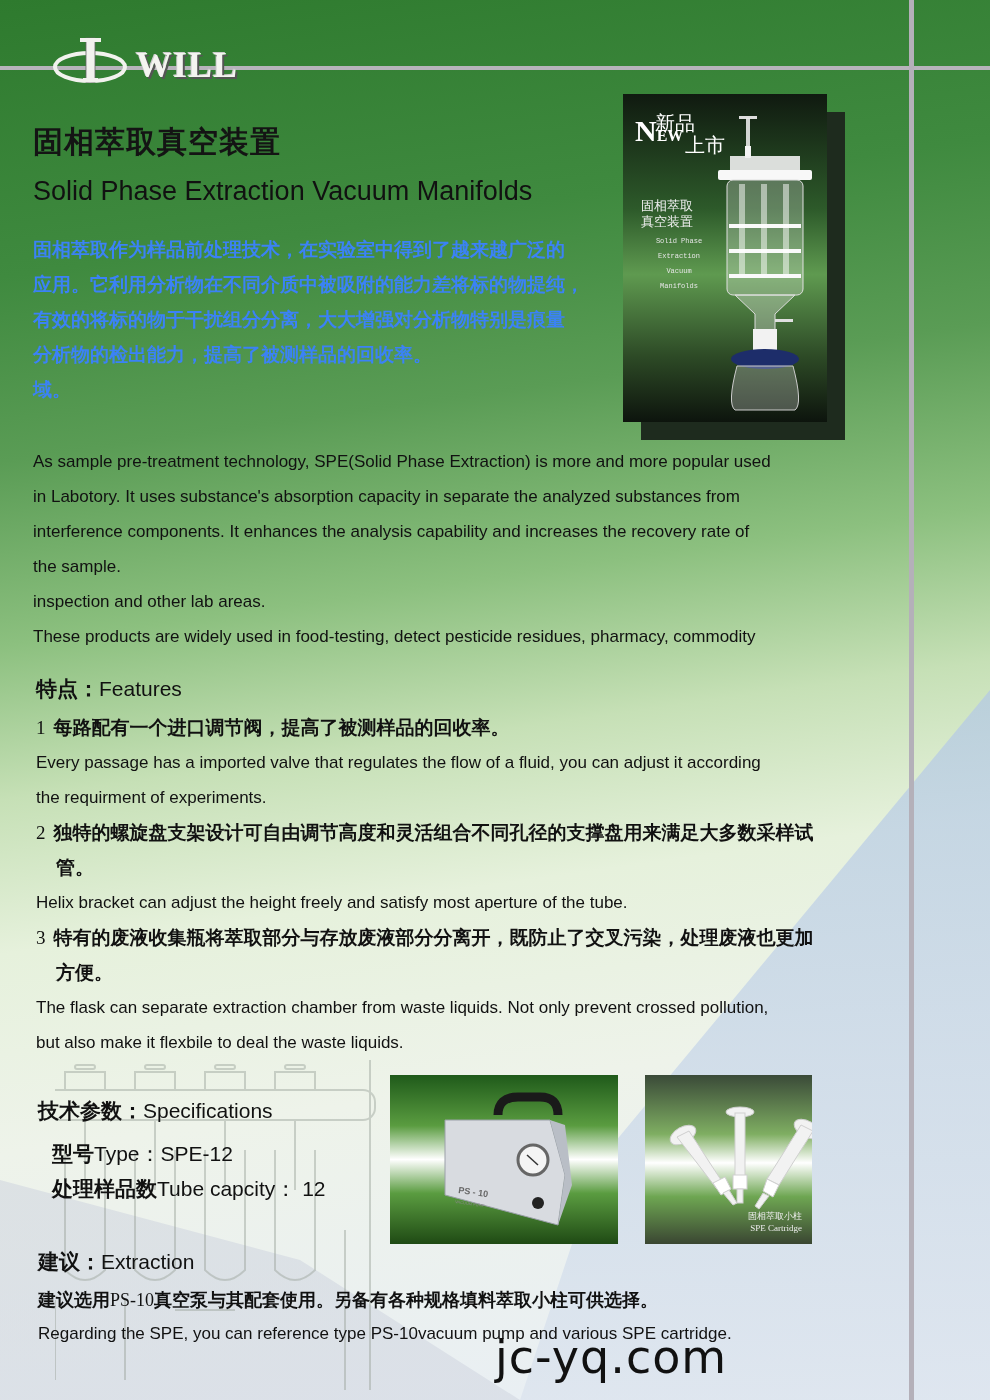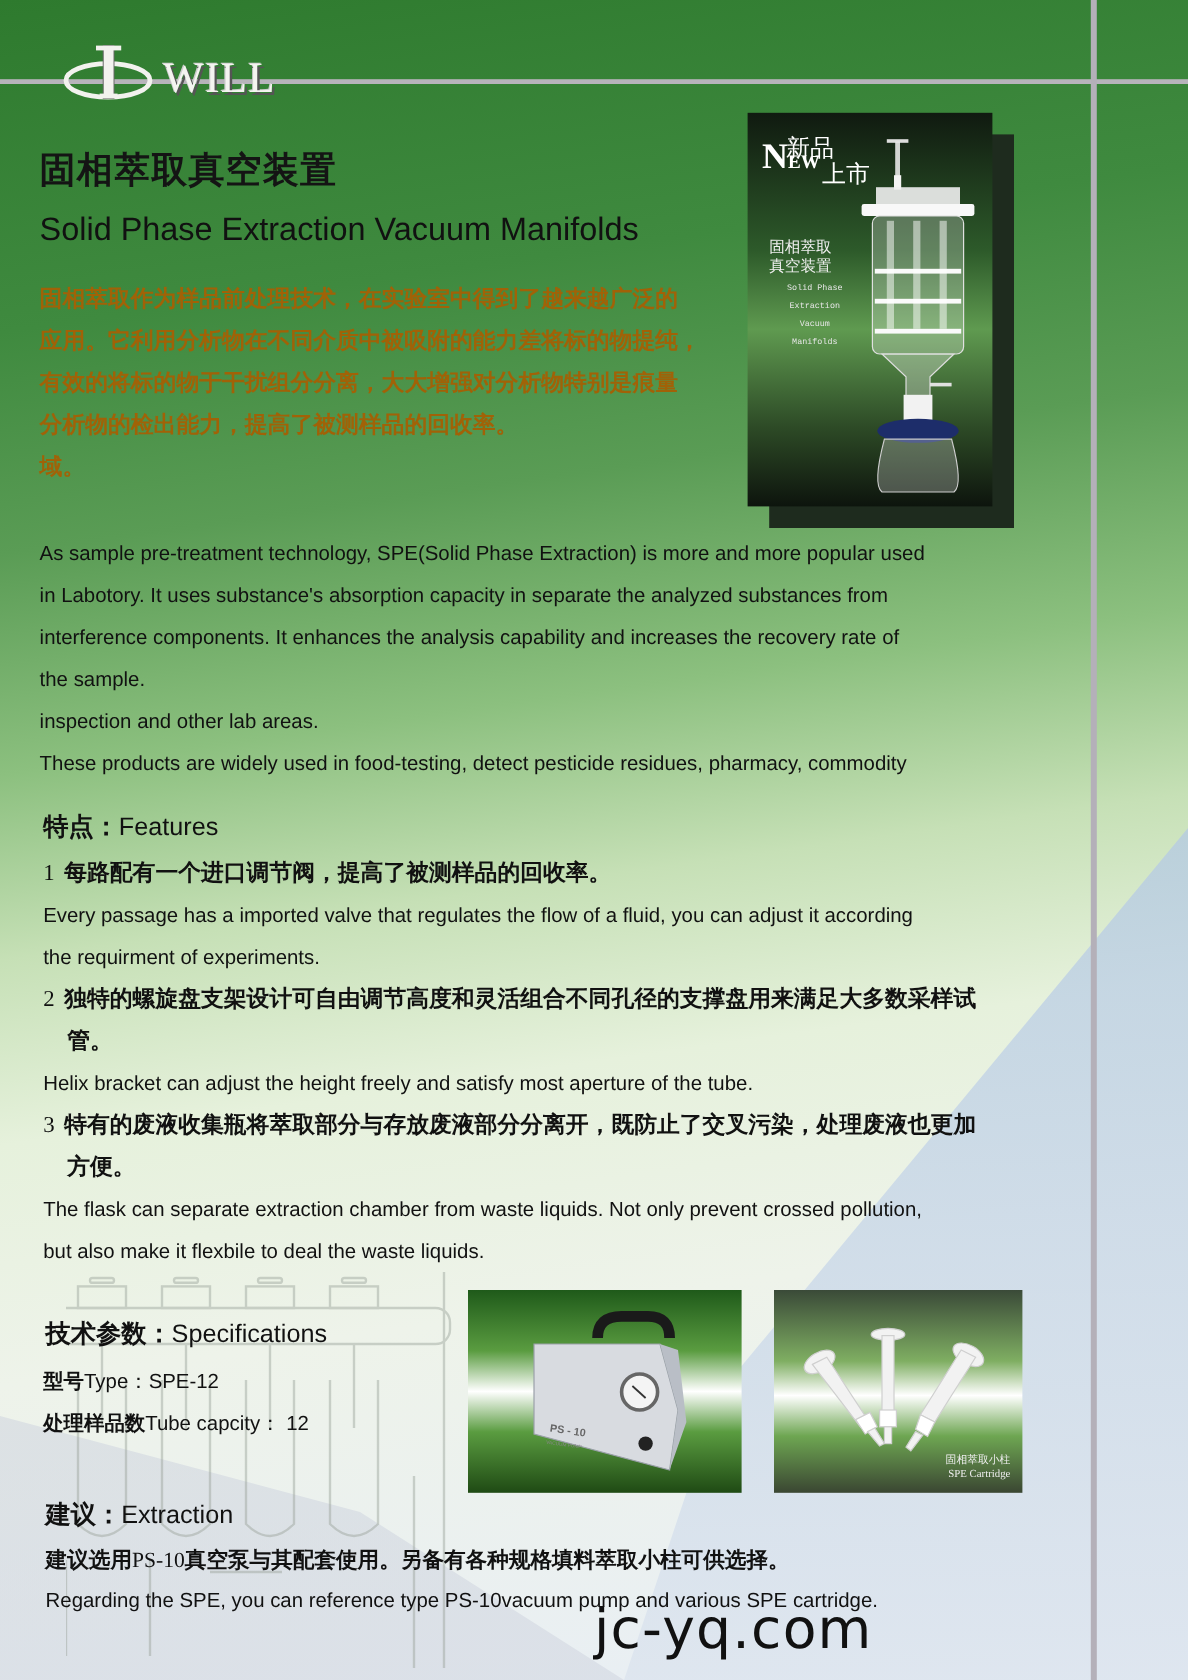--- a/index.html
+++ b/index.html
@@ -18,28 +18,28 @@
     position:absolute; left:0; top:0; width:990px; height:1400px;
     background: linear-gradient(180deg, rgba(180,190,200,0.35), rgba(210,215,225,0.6));
     clip-path: polygon(0 1180px, 300px 1260px, 520px 1400px, 0 1400px);
   }
   .hline { position:absolute; left:0; top:66px; width:990px; height:4px; background:#b7b4bb; }
   .vline { position:absolute; left:909px; top:0; width:5px; height:1400px; background:#b4b0b9; }
 
   .logo { position:absolute; left:52px; top:36px; width:190px; height:50px; }
   .logo-text {
     position:absolute; left:84px; top:8px; font-family:"Liberation Serif", serif;
-    font-size:36px; font-weight:normal; color:#f4f4f0; letter-spacing:1px;
+    font-size:36px; font-weight:bold; color:#f4f4f0; letter-spacing:1px;
     text-shadow: 2px 2px 0 #555, -1px -1px 0 #ccc;
   }
 
   .title-cn { position:absolute; left:33px; top:122px; font-size:30px; font-weight:bold; color:#141414; letter-spacing:1px; }
   .title-en { position:absolute; left:33px; top:176px; font-size:27px; color:#111; }
 
-  .intro-cn { position:absolute; left:33px; top:232px; width:575px; font-size:19px; font-weight:bold; line-height:35px; color:#a16207; }
+  .intro-cn { position:absolute; left:33px; top:232px; width:575px; font-size:19px; font-weight:bold; line-height:35px; color:#3b82f6; }
   .intro-cn p { margin:0; }
   .intro-en { position:absolute; left:33px; top:444px; width:840px; font-size:17px; line-height:35px; color:#111; }
   .intro-en p { margin:0; }
 
   .product-card {
     position:absolute; left:623px; top:94px; width:204px; height:328px;
     background: linear-gradient(180deg, #101a10 0%, #2d5a2a 35%, #5f9a50 55%, #2d4a26 80%, #0d140d 100%);
     box-shadow: 18px 18px 0 #1e2b1e;
   }
   .card-new { position:absolute; left:12px; top:20px; color:#fff; font-family:"Liberation Serif", serif; }
@@ -55,31 +55,31 @@
   .features-head b { font-weight:bold; }
   .feat { position:absolute; left:36px; width:840px; color:#111; }
   .feat .cn { font-size:19px; font-weight:bold; line-height:35px; }
   .feat .cn .num { font-family:"Liberation Serif", serif; font-weight:normal; margin-right:8px; }
   .feat .cn .cont { padding-left:20px; display:block; }
   .feat .en { font-size:17px; line-height:35px; }
 
   .spec-diagram { position:absolute; left:55px; top:1060px; width:330px; height:340px; opacity:0.45; }
   .spec-head { position:absolute; left:38px; top:1097px; font-size:21px; }
   .spec-head b, .sug-head b { font-weight:bold; }
-  .spec-row { position:absolute; left:36px; font-size:17px;text-align:right; }
+  .spec-row { position:absolute; left:52px; font-size:21px;text-align:right; }
   .spec-row b { font-weight:bold; }
   .sug-head { position:absolute; left:38px; top:1248px; font-size:21px; }
   .sug-cn { position:absolute; left:38px; top:1288px; font-size:18px; font-weight:bold; }
   .sug-cn .serif { font-family:"Liberation Serif", serif; font-weight:normal; }
   .sug-en { position:absolute; left:38px; top:1324px; font-size:17px; }
 
   .photo { position:absolute; top:1075px; height:169px; overflow:hidden; }
   .pump-photo { left:390px; width:228px;
     background: linear-gradient(180deg, #1f5a1a 0%, #5a9c40 30%, #ffffff 50%, #5a9c40 70%, #1f4a14 100%); }
-  .spe-photo { left:645px; width:207px;
+  .spe-photo { left:645px; width:167px;
     background: linear-gradient(180deg, #3a4a38 0%, #7fae62 35%, #ffffff 52%, #6ea652 72%, #3a4632 100%); }
   .spe-caption { position:absolute; right:10px; bottom:10px; color:#eee; font-size:9px; text-align:right; line-height:12px; font-family:"Liberation Serif", serif; }
 
   .watermark { position:absolute; left:495px; top:1330px; font-size:46px; color:#111; font-family:"DejaVu Sans", sans-serif; letter-spacing:1px; }
 </style>
 </head>
 <body>
 
 <div class="grey-tri"></div>
 <div class="blue-tri2"></div>

